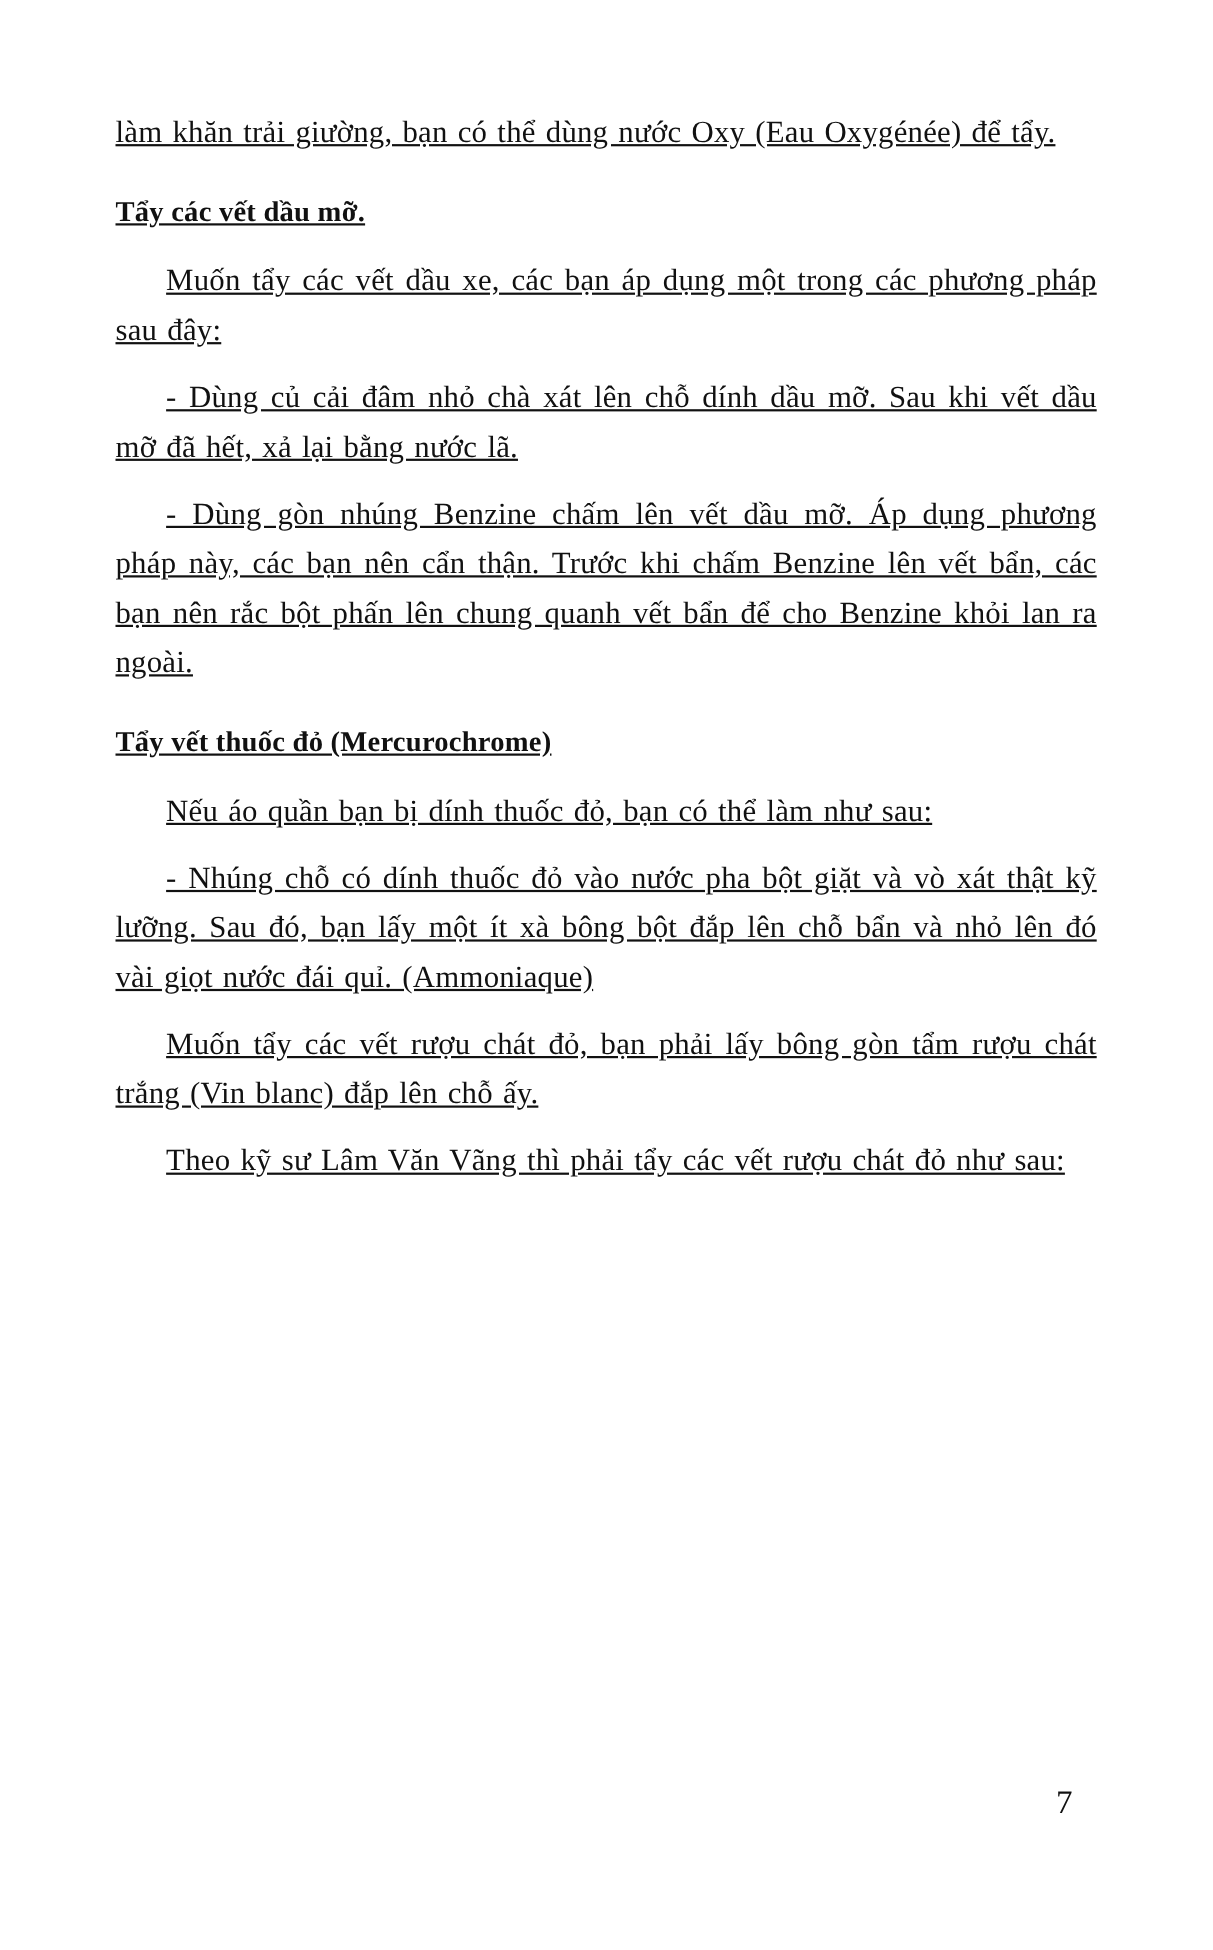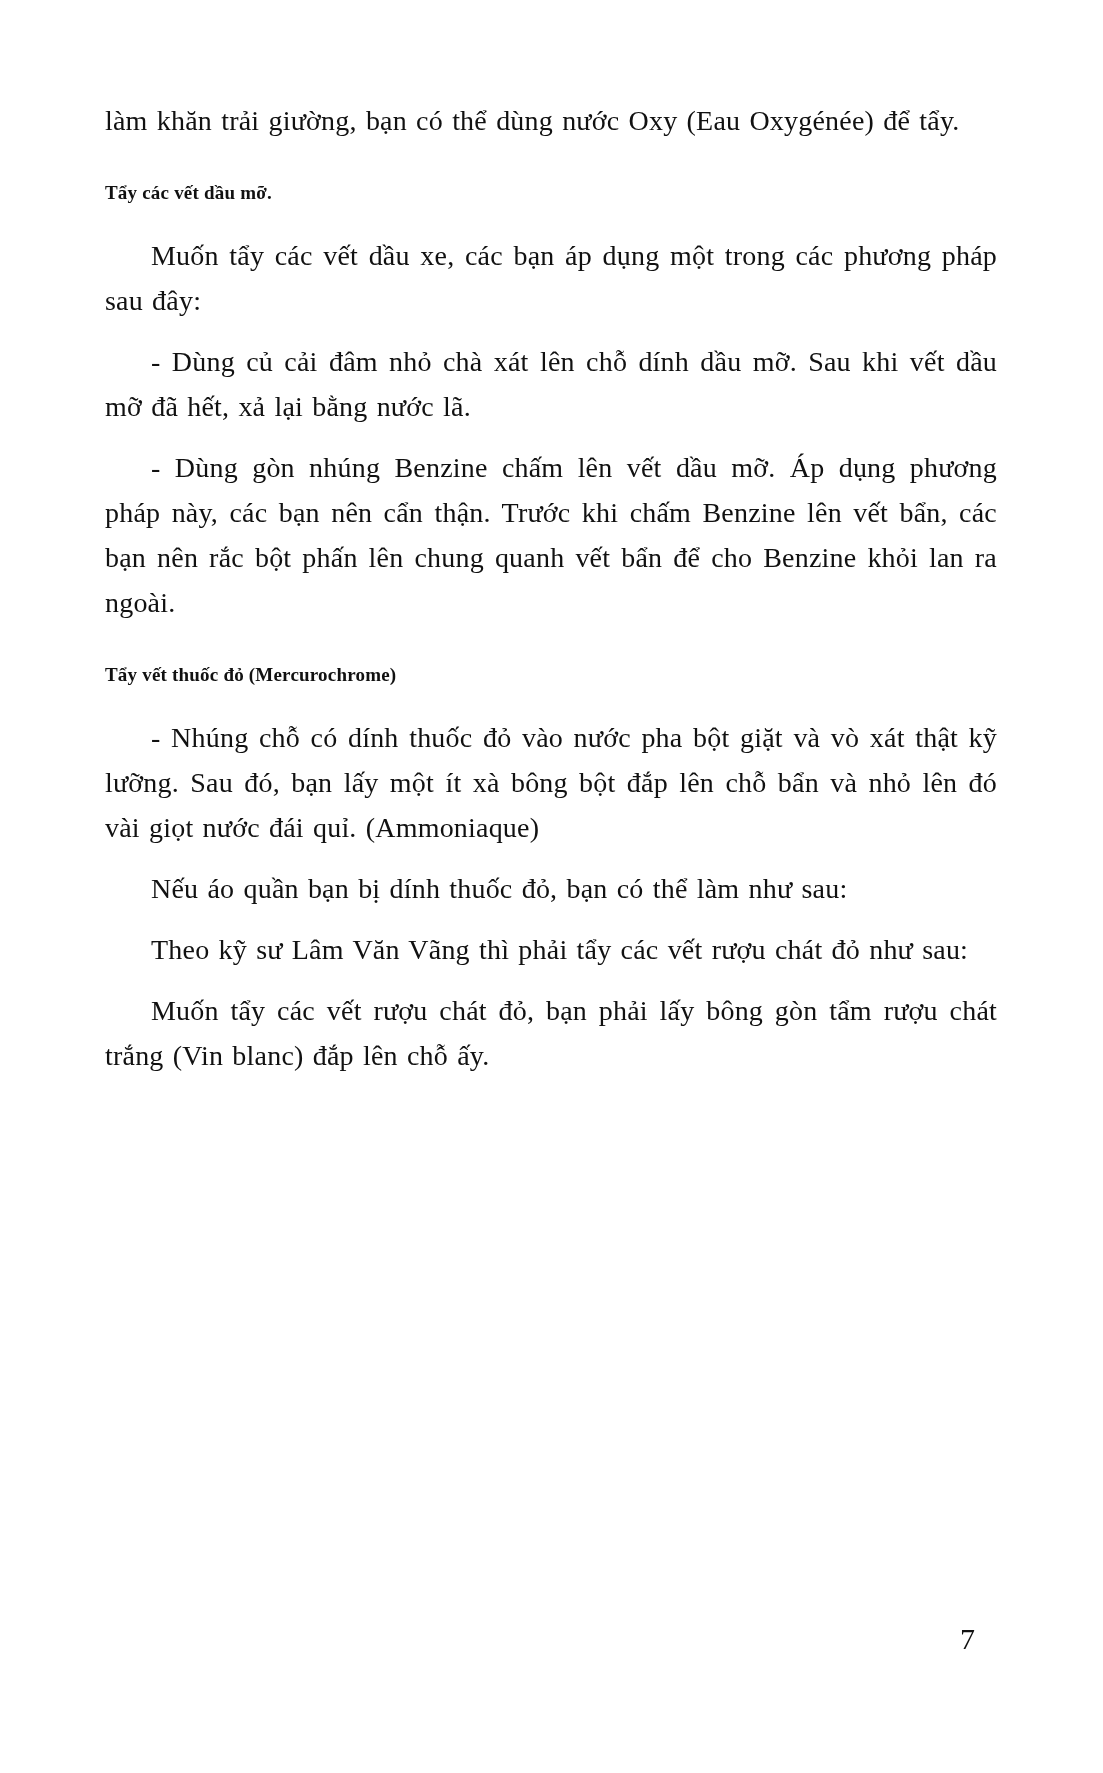--- a/index.html
+++ b/index.html
@@ -15,37 +15,38 @@
     color: #111111;
     font-family: "Liberation Serif", "DejaVu Serif", serif;
     overflow: hidden;
     box-sizing: border-box;
   }
   .text-block {
     position: absolute;
     left: 105px;
     top: 98px;
     width: 892px;
+    text-decoration: underline;
   }
   p.body {
     font-size: 28px;
     line-height: 45px;
     text-align: justify;
     margin: 0 0 16px 0;
     letter-spacing: 0.2px;
     word-spacing: 2px;
   }
   p.body.cont {
     text-indent: 0;
   }
   p.body.ind {
     text-indent: 46px;
   }
   h2.heading {
-    font-size: 19px;
+    font-size: 26px;
     line-height: 40px;
     font-weight: bold;
     text-align: left;
     margin: 30px 0 20px 0;
     letter-spacing: 0.2px;
   }
   .page-number {
     position: absolute;
     right: 128px;
     top: 1622px;
@@ -57,19 +58,19 @@
 <body>
 
 <div class="page">
   <div class="text-block">
     <p class="body cont">làm khăn trải giường, bạn có thể dùng nước Oxy (Eau Oxygénée) để tẩy.</p>
     <h2 class="heading">Tẩy các vết dầu mỡ.</h2>
     <p class="body ind">Muốn tẩy các vết dầu xe, các bạn áp dụng một trong các phương pháp sau đây:</p>
     <p class="body ind">- Dùng củ cải đâm nhỏ chà xát lên chỗ dính dầu mỡ. Sau khi vết dầu mỡ đã hết, xả lại bằng nước lã.</p>
     <p class="body ind">- Dùng gòn nhúng Benzine chấm lên vết dầu mỡ. Áp dụng phương pháp này, các bạn nên cẩn thận. Trước khi chấm Benzine lên vết bẩn, các bạn nên rắc bột phấn lên chung quanh vết bẩn để cho Benzine khỏi lan ra ngoài.</p>
     <h2 class="heading">Tẩy vết thuốc đỏ (Mercurochrome)</h2>
+    <p class="body ind">Nếu áo quần bạn bị dính thuốc đỏ, bạn có thể làm như sau:</p>
     <p class="body ind">- Nhúng chỗ có dính thuốc đỏ vào nước pha bột giặt và vò xát thật kỹ lưỡng. Sau đó, bạn lấy một ít xà bông bột đắp lên chỗ bẩn và nhỏ lên đó vài giọt nước đái quỉ. (Ammoniaque)</p>
-    <p class="body ind">Nếu áo quần bạn bị dính thuốc đỏ, bạn có thể làm như sau:</p>
+    <p class="body ind">Muốn tẩy các vết rượu chát đỏ, bạn phải lấy bông gòn tẩm rượu chát trắng (Vin blanc) đắp lên chỗ ấy.</p>
     <p class="body ind">Theo kỹ sư Lâm Văn Vãng thì phải tẩy các vết rượu chát đỏ như sau:</p>
-    <p class="body ind">Muốn tẩy các vết rượu chát đỏ, bạn phải lấy bông gòn tẩm rượu chát trắng (Vin blanc) đắp lên chỗ ấy.</p>
   </div>
   <div class="page-number">7</div>
 </div>
 
 </body></html>

